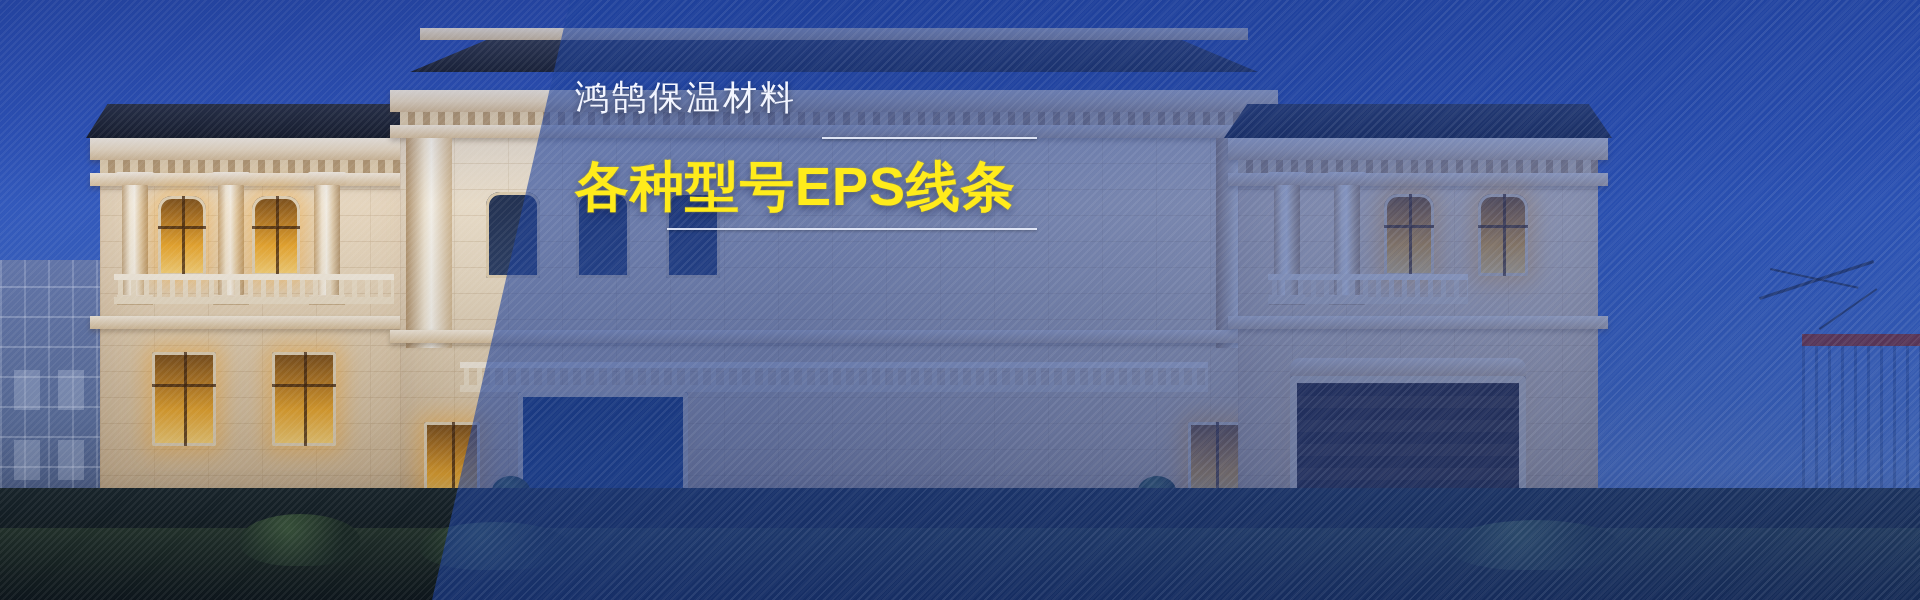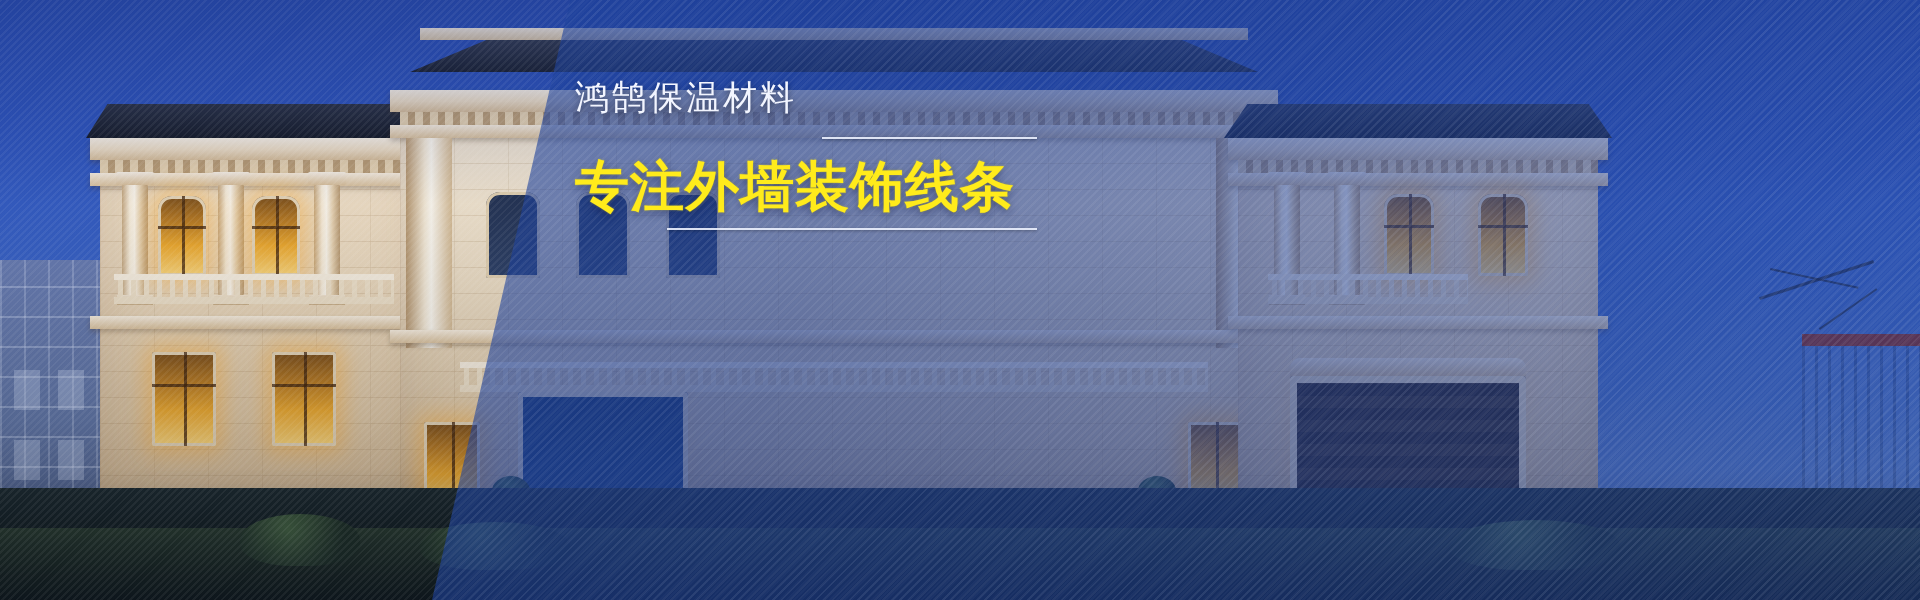--- a/index.html
+++ b/index.html
@@ -302,18 +302,18 @@
 
   <div class="stripes"></div>
 
   <div class="panel"></div>
   <div class="panel-stripes"></div>
 
   <div class="content">
     <div class="brand">鸿鹄保温材料</div>
     <div class="rule rule-top"></div>
     <div class="headline">
-      <div class="hl">专注外墙装饰线条</div>
+      <div class="hl">各种型号EPS线条</div>
     </div>
     <div class="rule rule-bot"></div>
   </div>
 
 </div>
 
 </body></html>

